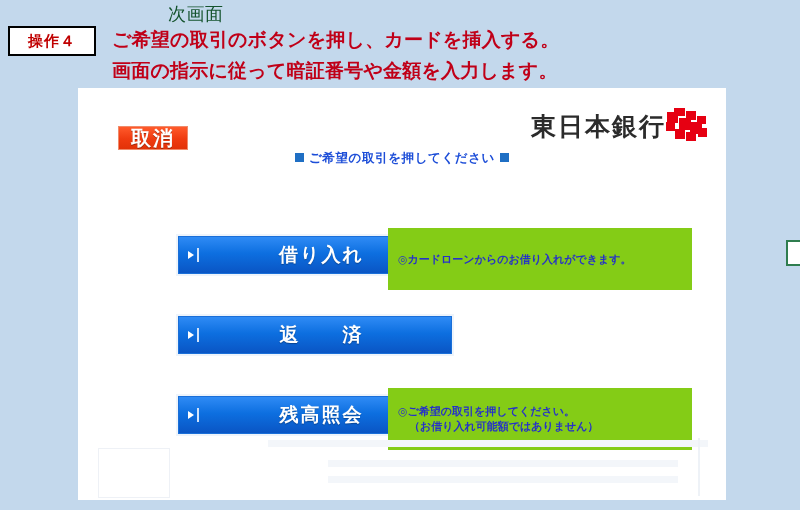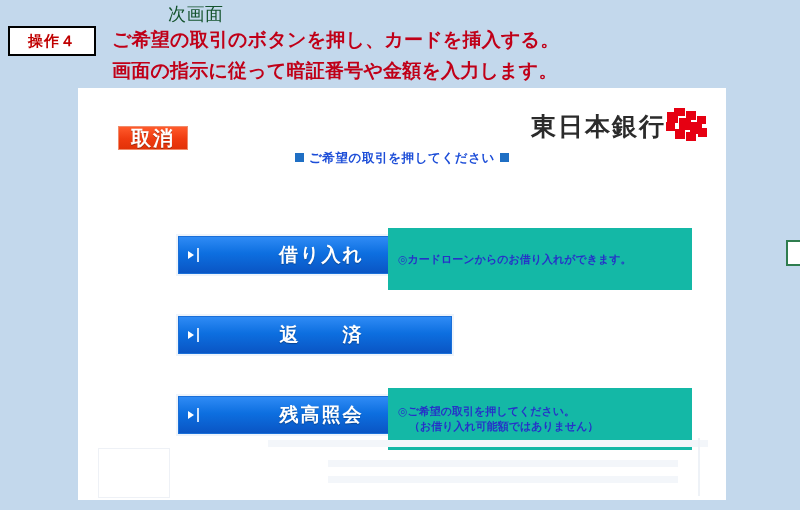--- a/index.html
+++ b/index.html
@@ -120,21 +120,21 @@
     flex:1;text-align:center;
     color:#ffffff;font-size:19px;font-weight:bold;letter-spacing:2px;
     padding-right:22px;
     text-shadow:0 1px 1px rgba(0,0,0,.3);
     white-space:pre;
   }
 
   .desc{
     position:absolute;left:310px;top:0px;
     width:304px;height:62px;
-    background:#14b8a6;
+    background:#84cc16;
     box-sizing:border-box;
     padding:0 10px;
     display:flex;flex-direction:column;justify-content:center;
   }
   .desc-line{
     color:#2632c8;font-size:11px;font-weight:bold;
     line-height:15px;letter-spacing:0px;white-space:pre;
   }
 
   

